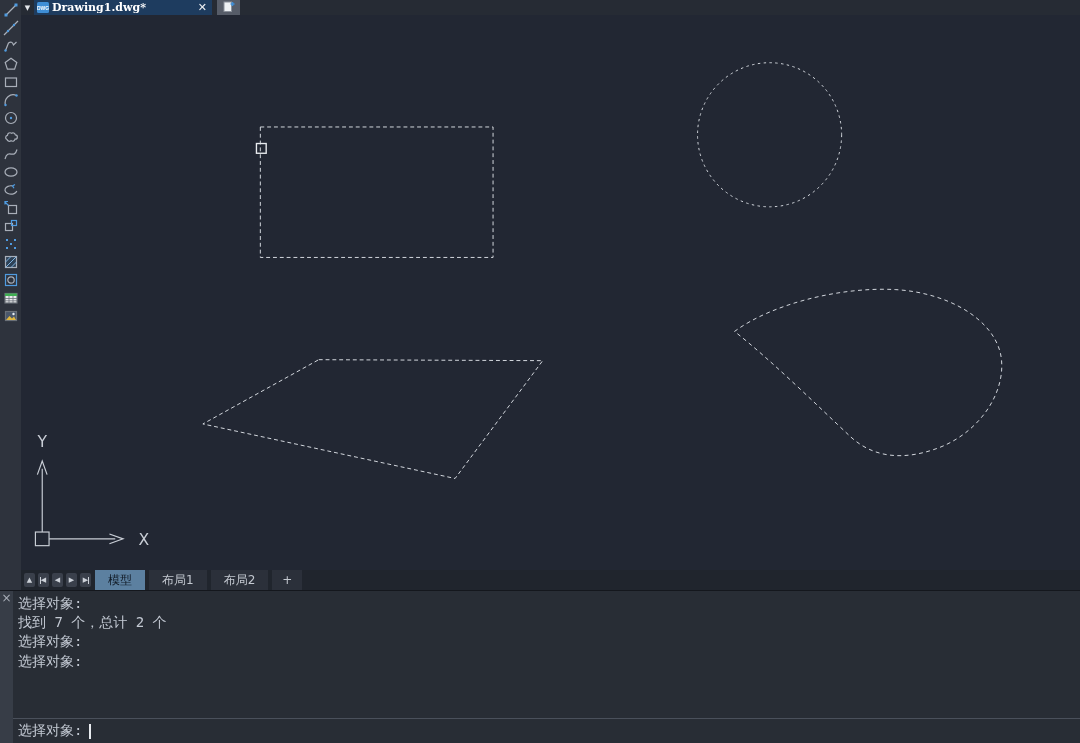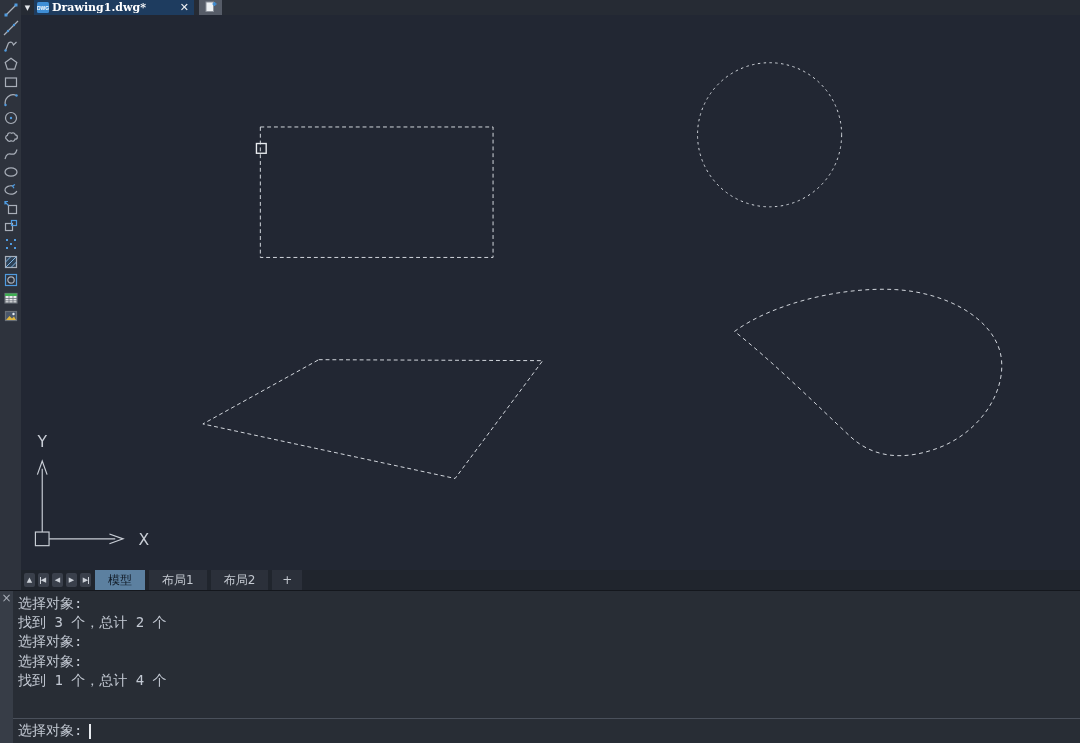--- a/index.html
+++ b/index.html
@@ -9,21 +9,21 @@
   
   #toolbar{position:absolute;left:0;top:0;width:21px;height:590px;background:#2e333d;
            display:flex;flex-direction:column;align-items:center;padding-top:1px;box-sizing:border-box;}
   .tool{width:19px;height:18px;display:flex;align-items:center;justify-content:center;flex:0 0 18px;}
 
   
   #tabbar{position:absolute;left:21px;top:0;width:1059px;height:15px;background:#262b34;
           display:flex;align-items:stretch;}
   #tab-dropdown{width:13px;display:flex;align-items:center;justify-content:center;
                 color:#e3e6ea;font-size:7px;}
-  #doc-tab{width:160px;background:#1e3c5f;display:flex;align-items:center;padding:0 5px 0 3px;
+  #doc-tab{width:178px;background:#1e3c5f;display:flex;align-items:center;padding:0 5px 0 3px;
            gap:3px;box-sizing:border-box;}
   #doc-title{color:#ffffff;font-family:"DejaVu Serif",serif;font-weight:bold;font-size:11px;
              white-space:nowrap;flex:1;line-height:15px;}
   #doc-close{color:#f0f2f5;font-size:11px;line-height:15px;font-weight:bold;}
   #new-doc-btn{margin-left:5px;width:23px;background:#565c68;display:flex;align-items:center;
                justify-content:center;}
 
   
   #canvas{position:absolute;left:21px;top:15px;width:1059px;height:555px;background:#222733;}
 
@@ -235,24 +235,23 @@
       <div class="lay-tab">布局2</div>
       <div class="lay-tab add">+</div>
     </div>
 
   <div id="cmdwin">
     <div id="cmd-gutter">
       <span>×</span>
     </div>
     <div id="cmd-history">
         <div>选择对象:</div>
-        <div>找到 3 个，总计 2 个</div>
+        <div>找到 7 个，总计 2 个</div>
         <div>选择对象:</div>
         <div>选择对象:</div>
-        <div>找到 1 个，总计 4 个</div>
       </div>
     <div id="cmd-input">
       <span>选择对象:</span>
       <span class="cursor"></span>
     </div>
   </div>
 
 </div>
 
 </body></html>

